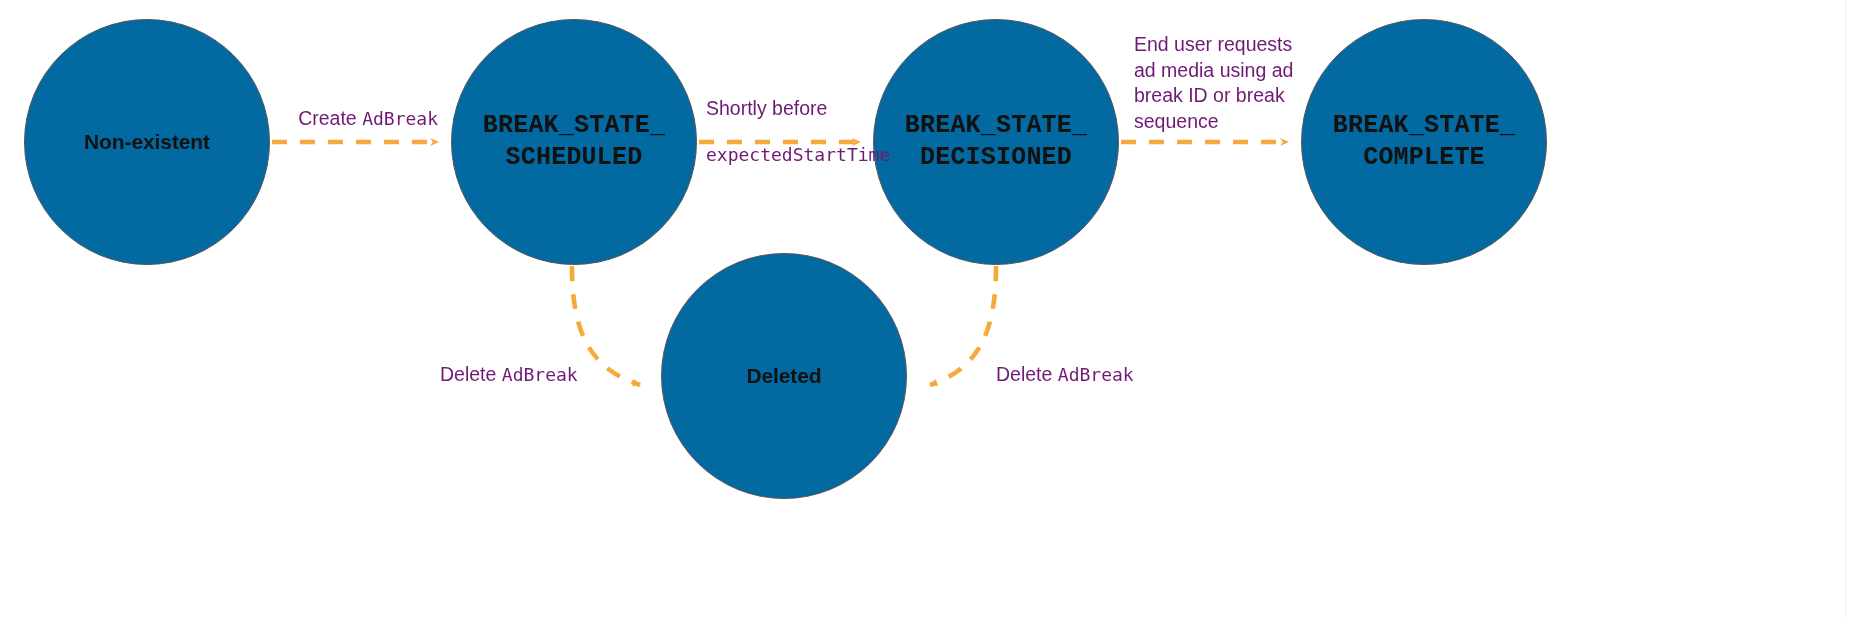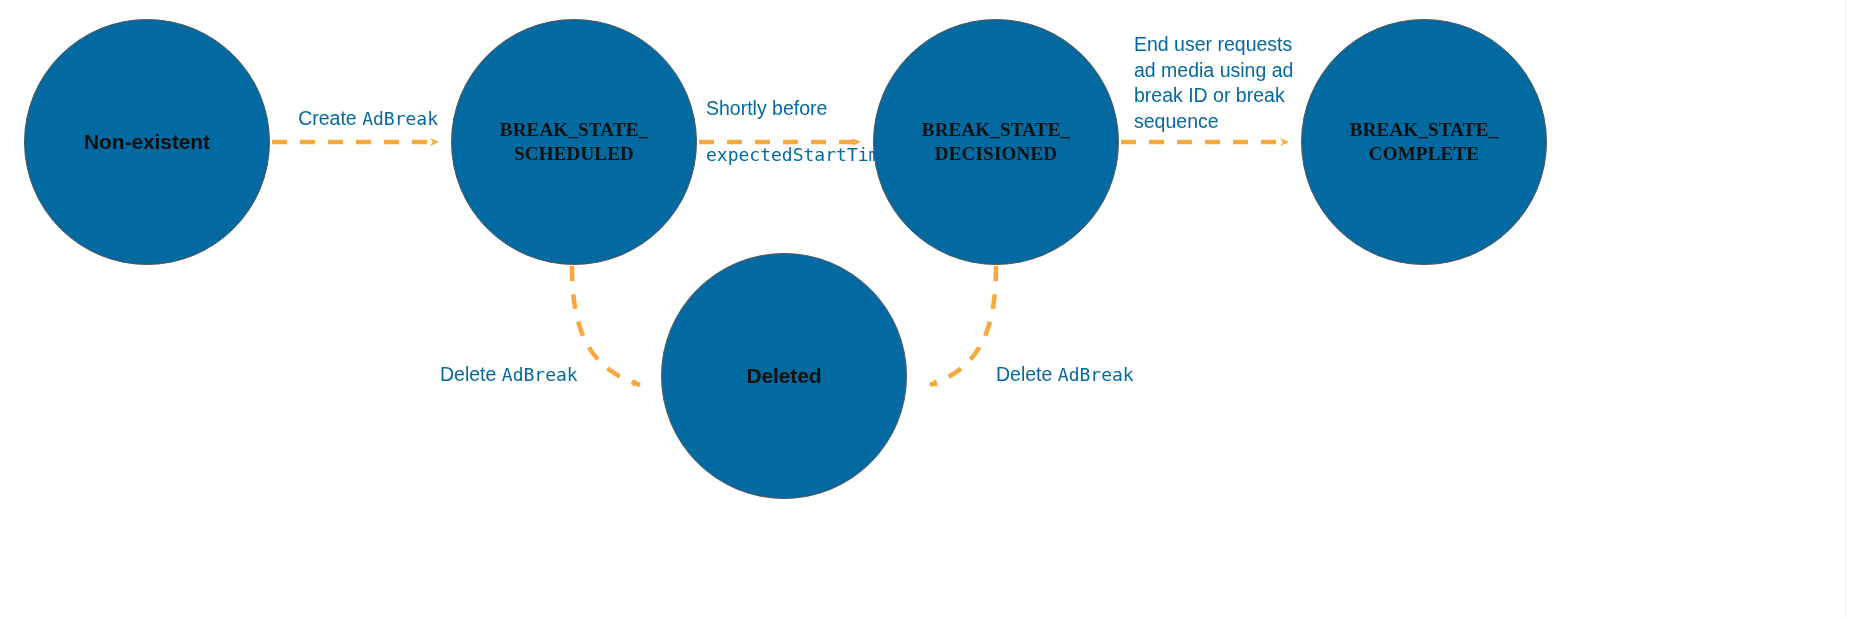--- a/index.html
+++ b/index.html
@@ -40,33 +40,33 @@
     text-align: center;
   }
   .node-label {
     font-weight: bold;
     color: #111111;
     line-height: 1.28;
     white-space: pre-line;
     padding: 0 6px;
   }
   .node-label.mono {
-    font-family: Liberation Serif, serif;
-    font-size: 19px;
+    font-family: Liberation Mono, monospace;
+    font-size: 25px;
     letter-spacing: 0.2px;
   }
   .node-label.sans {
     font-family: "Liberation Sans", sans-serif;
     font-size: 21px;
     letter-spacing: -0.1px;
   }
   
   .edge-label {
     position: absolute;
-    color: #0369a1;
+    color: #701a75;
     line-height: 1.32;
     white-space: pre-line;
   }
   .edge-label .sans-part {
     font-family: "Liberation Sans", sans-serif;
     font-size: 19.5px;
   }
   .edge-label .mono-part {
     font-family: "DejaVu Sans Mono", "Liberation Mono", monospace;
     font-size: 18px;

